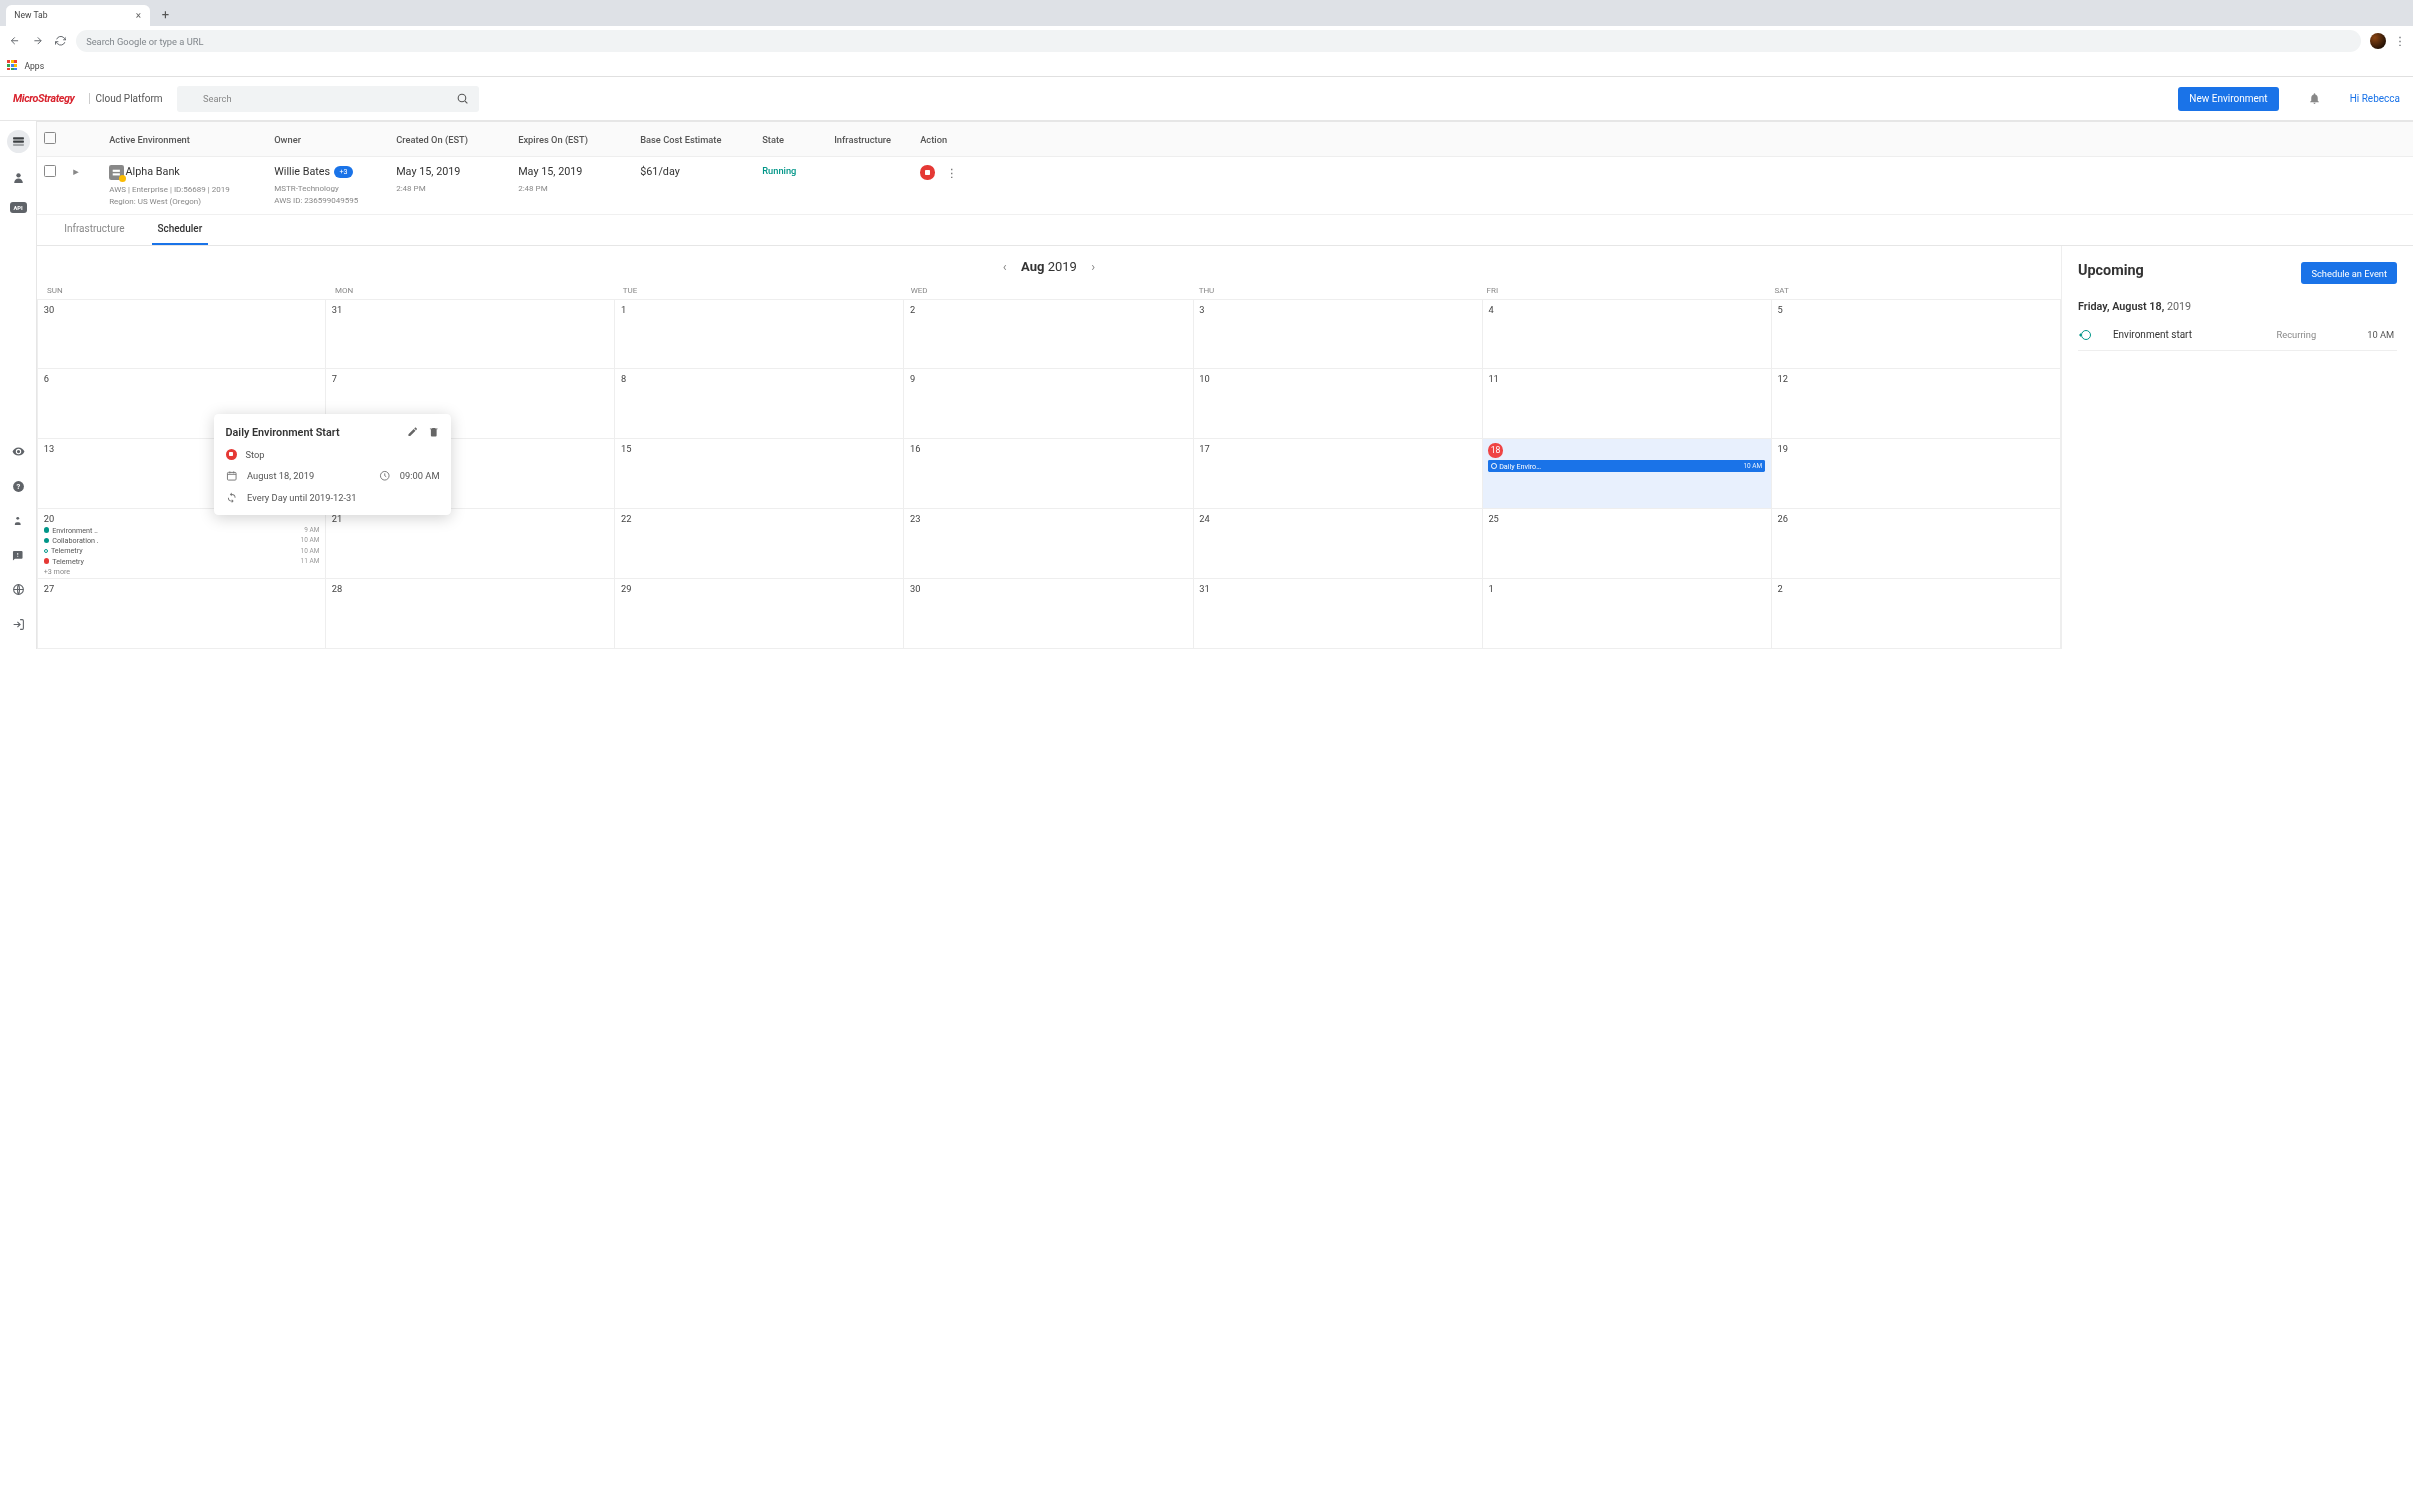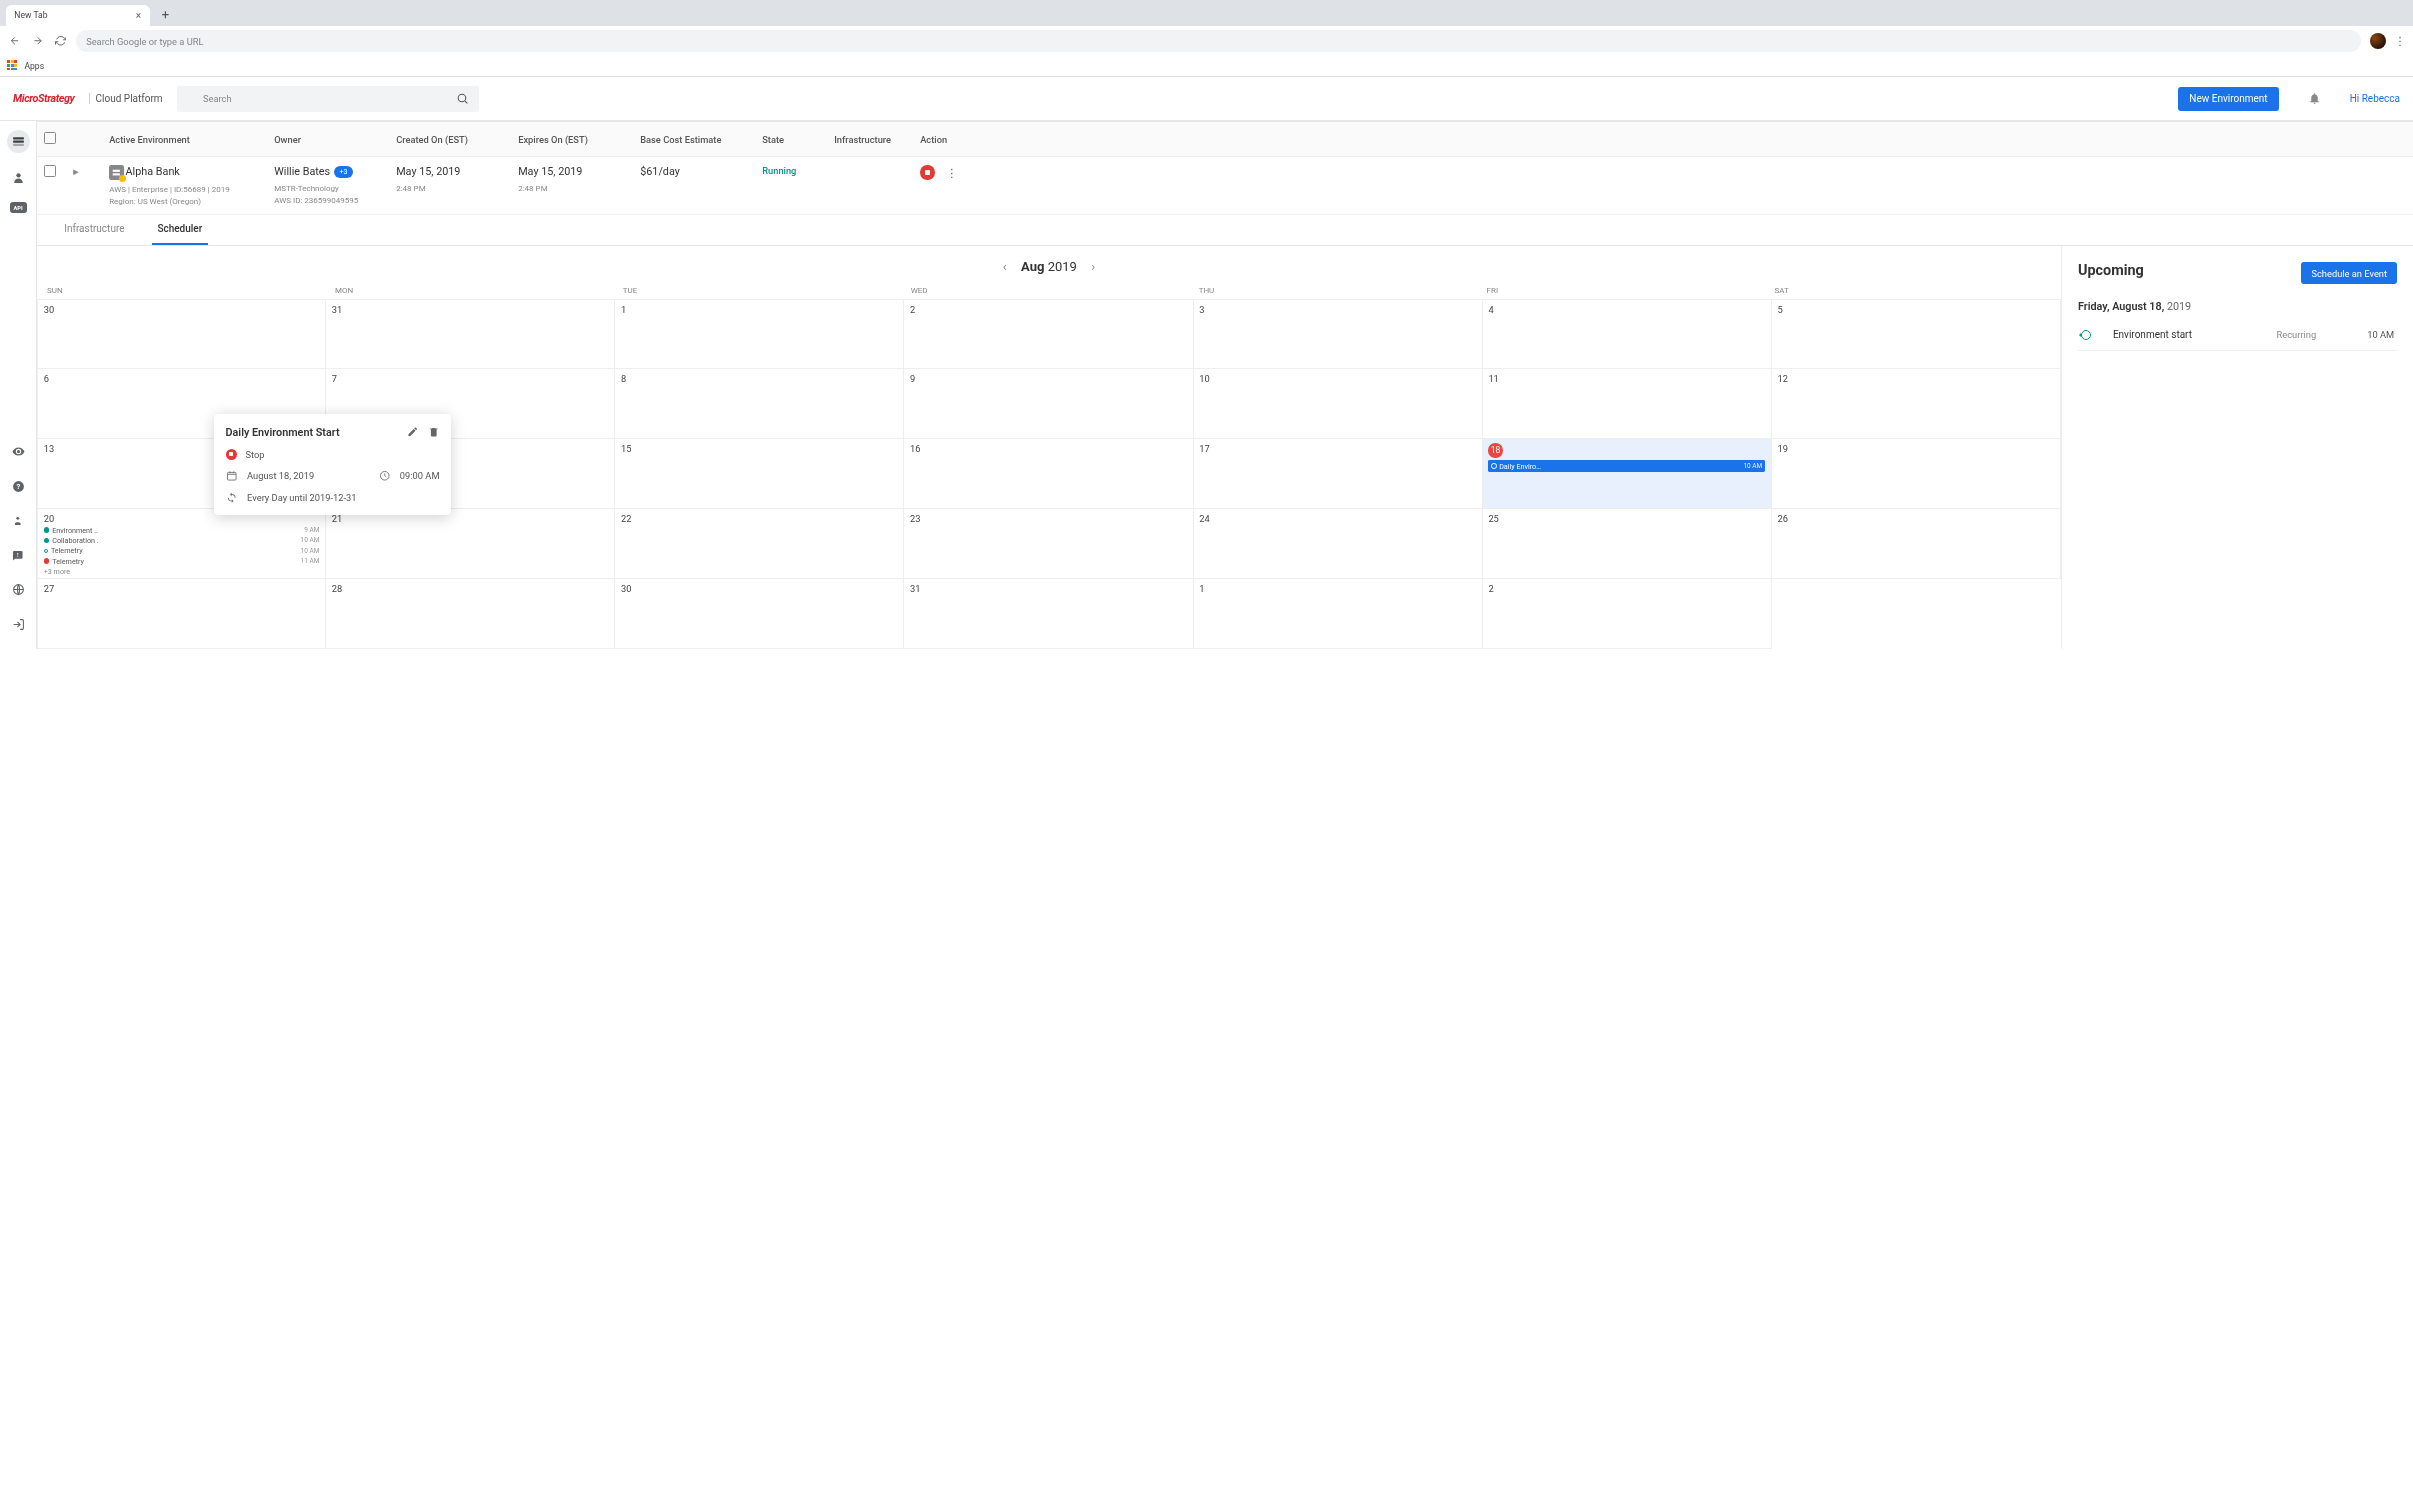--- a/index.html
+++ b/index.html
@@ -423,20 +423,23 @@
               <div class="daynum">25</div>
             </div>
             <div class="cell">
               <div class="daynum">26</div>
             </div>
             <div class="cell">
               <div class="daynum">27</div>
             </div>
             <div class="cell">
               <div class="daynum">28</div>
+            </div>
+            <div class="cell">
+              <div class="daynum">29</div>
             </div>
             <div class="cell">
               <div class="daynum">30</div>
             </div>
             <div class="cell">
               <div class="daynum">31</div>
             </div>
             <div class="cell">
               <div class="daynum">1</div>
             </div>

